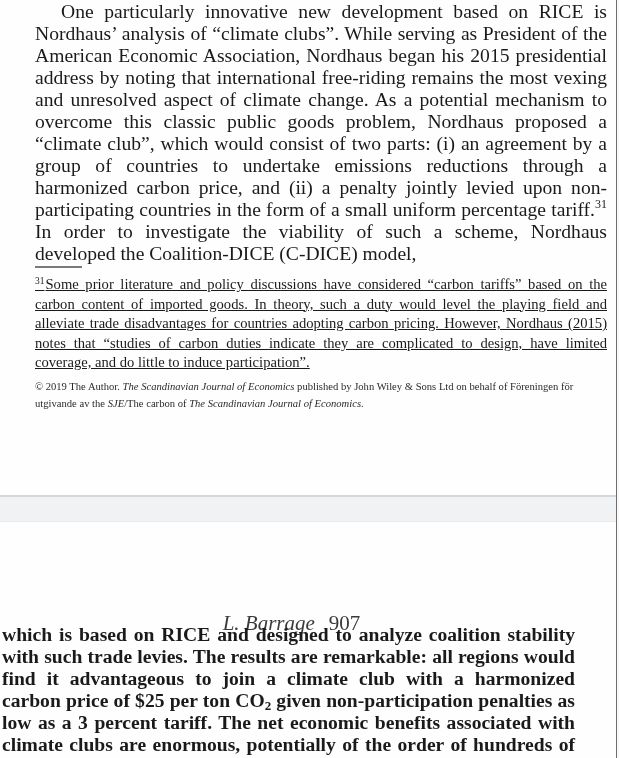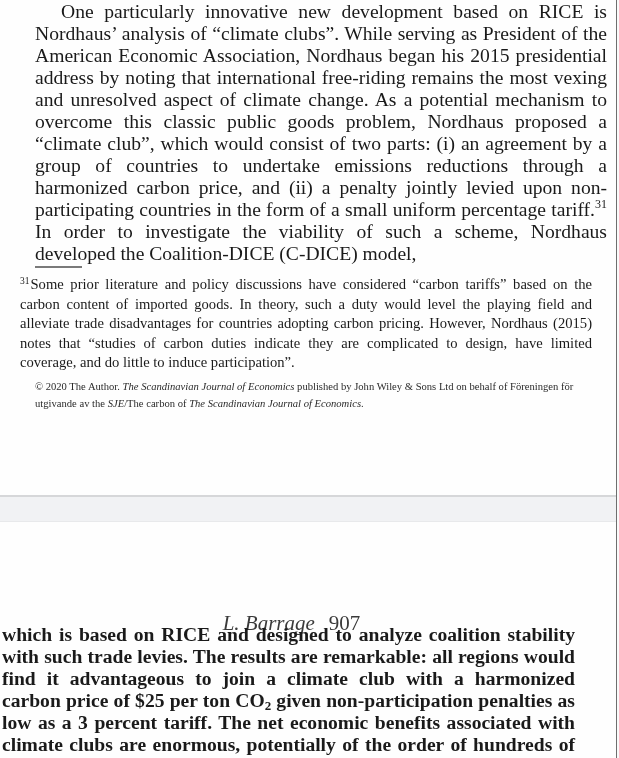--- a/index.html
+++ b/index.html
@@ -74,25 +74,26 @@
       vertical-align: -3px;
     }
     .fn-rule {
       position: absolute;
       left: 35px; top: 266px;
       width: 47px; height: 2px;
       background: #7a7a7a;
     }
     .footnote {
       position: absolute;
-      left: 20px; top: 275px; width: 572px;
+      left: 35px; top: 275px; width: 572px;
       font-size: 14.6px;
       line-height: 19.6px;
       text-align: justify;
       margin: 0;
+      text-decoration: underline;
     }
     .footnote .fn-mark {
       font-size: 9.5px;
       vertical-align: 5px;
       line-height: 0;
       margin-right: 1px;
     }
     .copyright {
       position: absolute;
       left: 35px; top: 379px; width: 575px;
@@ -119,21 +120,21 @@
 
 <div class="viewer">
 
   <div class="page" id="page1">
     <p class="body-text" id="p1-body"><span>One particularly innovative new development based on RICE is Nordhaus’ analysis of “climate clubs”. While serving as President of the American Economic Association, Nordhaus began his 2015 presidential address by noting that international free-riding remains the most vexing and unresolved aspect of climate change. As a potential mechanism to overcome this classic public goods problem, Nordhaus proposed a “climate club”, which would consist of two parts: (i) an agreement by a group of countries to undertake emissions reductions through a harmonized carbon price, and (ii) a penalty jointly levied upon non-participating countries in the form of a small uniform percentage tariff.</span><sup>31</sup><span> In order to investigate the viability of such a scheme, Nordhaus developed the Coalition-DICE (C-DICE) model,</span></p>
 
     <div class="fn-rule"></div>
 
     <p class="footnote"><span class="fn-mark">31</span><span>Some prior literature and policy discussions have considered “carbon tariffs” based on the carbon content of imported goods. In theory, such a duty would level the playing field and alleviate trade disadvantages for countries adopting carbon pricing. However, Nordhaus (2015) notes that “studies of carbon duties indicate they are complicated to design, have limited coverage, and do little to induce participation”.</span></p>
 
-    <p class="copyright"><span>© 2020 The Author. </span><i>The Scandinavian Journal of Economics</i><span> published by John Wiley &amp; Sons Ltd on behalf of Föreningen för utgivande av the </span><i>SJE</i><span>/The carbon of </span><i>The Scandinavian Journal of Economics</i><span>.</span></p>
+    <p class="copyright"><span>© 2019 The Author. </span><i>The Scandinavian Journal of Economics</i><span> published by John Wiley &amp; Sons Ltd on behalf of Föreningen för utgivande av the </span><i>SJE</i><span>/The carbon of </span><i>The Scandinavian Journal of Economics</i><span>.</span></p>
   </div>
 
   <div class="page-gap"></div>
 
   <div class="page" id="page2"></div>
 
   <div class="running-head"><span class="author">L. Barrage</span><span class="page-num">907</span></div>
 
   <p class="body-text" id="p2-body"><span>which is based on RICE and designed to analyze coalition stability with such trade levies. The results are remarkable: all regions would find it advantageous to join a climate club with a harmonized carbon price of $25 per ton CO</span><sub>2</sub><span> given non-participation penalties as low as a 3 percent tariff. The net economic benefits associated with climate clubs are enormous, potentially of the order of hundreds of billions of dollars.</span></p>
 

